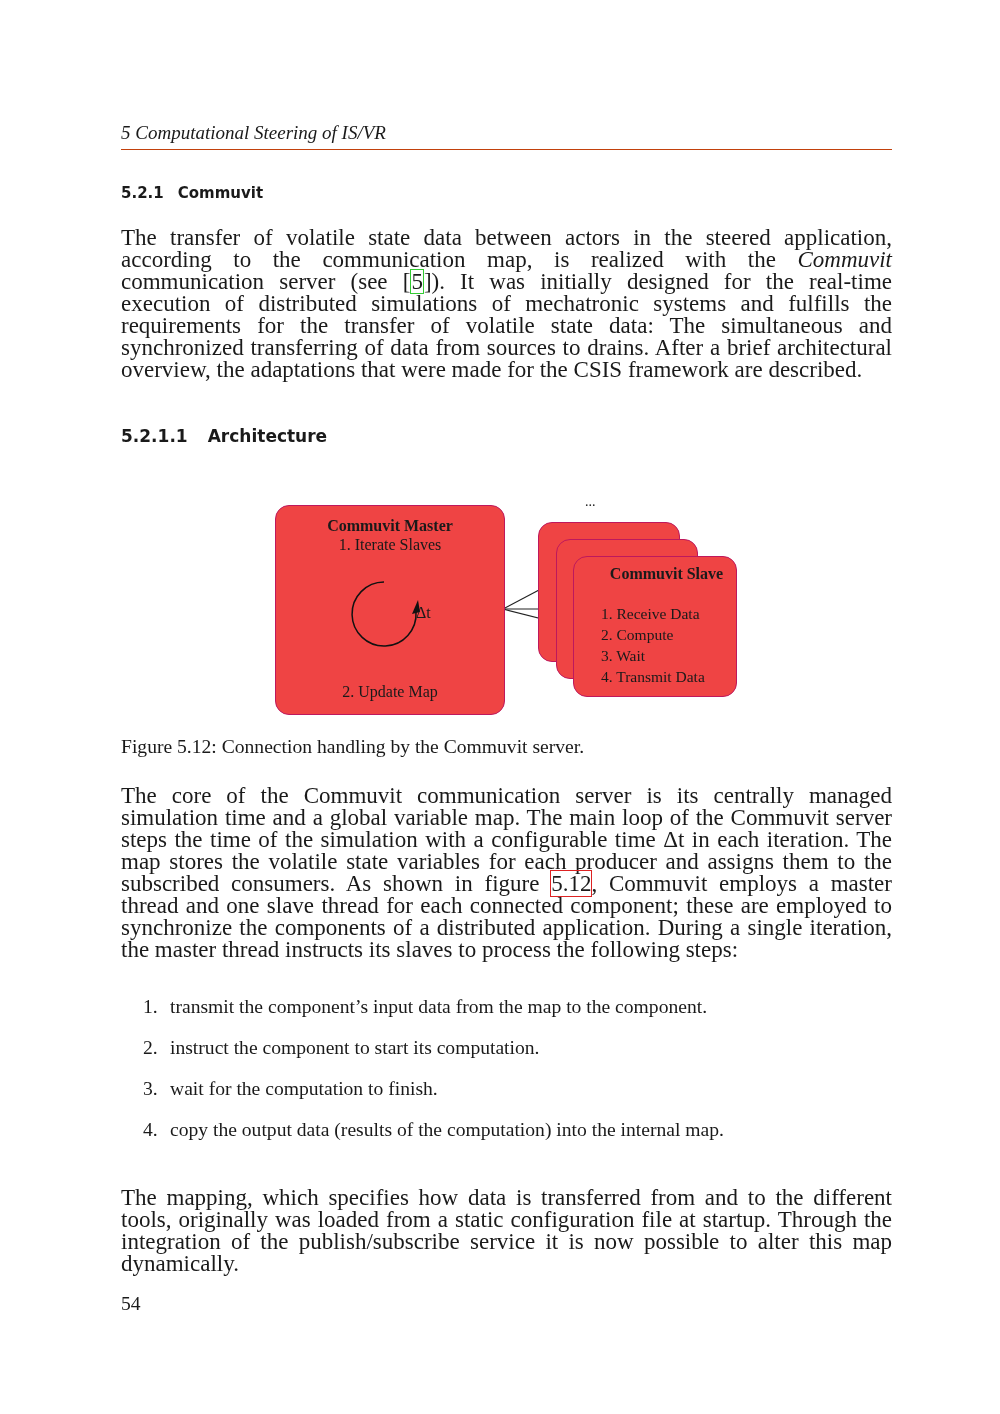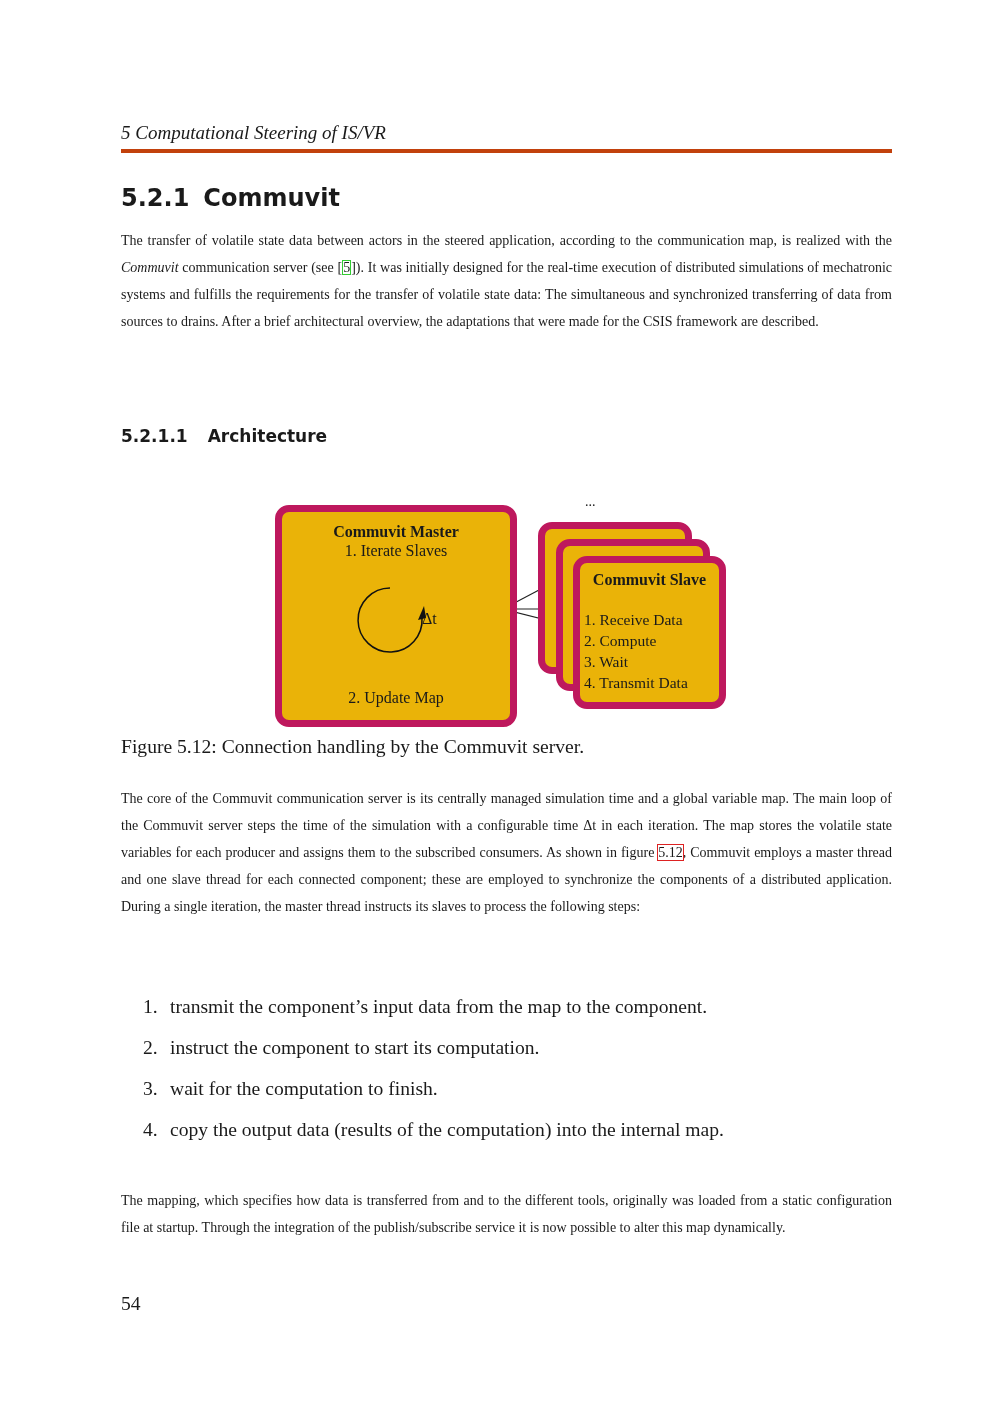--- a/index.html
+++ b/index.html
@@ -1,48 +1,48 @@
 <!DOCTYPE html>
 <html><head>
 <meta charset="utf-8">
 <style>
   html, body { margin: 0; padding: 0; background: #ffffff; }
   body { width: 1000px; height: 1414px; position: relative; overflow: hidden;
          font-family: "Liberation Serif", serif; color: #1a1a1a; }
   .page { position: absolute; left: 121px; width: 771px; top: 0; }
   .running-head { position: absolute; top: 121px; left: 0; width: 771px;
                   font-style: italic; font-size: 19px; line-height: 24px;
-                  border-bottom: 4px solid #c2410c; padding-bottom: 4px; }
+                  border-bottom: 1px solid #c2410c; padding-bottom: 4px; }
   .h-section { position: absolute; top: 184px; left: 0;
-               font-family: "DejaVu Sans", sans-serif; font-weight: bold; font-size: 24px; }
+               font-family: "DejaVu Sans", sans-serif; font-weight: bold; font-size: 15px; }
   .h-section .num { margin-right: 14px; }
   .h-sub { position: absolute; top: 426px; left: 0;
            font-family: "DejaVu Sans", sans-serif; font-weight: bold; font-size: 17px; }
   .h-sub .num { margin-right: 20px; }
-  .para { position: absolute; left: 0; width: 771px; font-size: 14px; line-height: 27px;
+  .para { position: absolute; left: 0; width: 771px; font-size: 23px; line-height: 22px;
           text-align: justify; }
   .p1 { top: 227px; }
   .p2 { top: 785px; }
   .p3 { top: 1159px; margin-top: 28px; }
   .cite-green { outline: 1px solid #33cc33; outline-offset: -1px; padding: 0 1px; }
   .ref-red { outline: 1.5px solid #dd2222; outline-offset: 0; }
   .steps { position: absolute; top: 995px; left: 22px; width: 749px; margin: 0; padding: 0; list-style: none; }
   .steps li { font-size: 19.6px; line-height: 24px; margin-bottom: 17px; display: flex; }
   .steps li .n { width: 27px; flex: none; }
   .figure { position: absolute; left: 0; top: 490px; width: 771px; height: 240px; }
   .caption { position: absolute; top: 736px; left: 0; width: 771px; text-align: left; font-size: 19.6px; }
-  .box { position: absolute; background: #eab308; border: 7px solid #be185d; border-radius: 14px; }
+  .box { position: absolute; background: #ef4444; border: 1px solid #be185d; border-radius: 14px; }
   .master { left: 154px; top: 15px; width: 228px; height: 208px; text-align: center; }
   .master .title { font-weight: bold; font-size: 16px; margin-top: 11px; }
   .master .line1 { font-size: 16px; margin-top: 1px; text-align: center; }
   .master .line2 { font-size: 16px; position: absolute; bottom: 13px; left: 0; width: 100%; }
   .cycle { position: absolute; left: 72px; top: 68px; width: 80px; height: 80px; }
   .slave-back2 { left: 417px; top: 32px; width: 140px; height: 138px; }
   .slave-back1 { left: 435px; top: 49px; width: 140px; height: 138px; }
-  .slave-front { left: 452px; top: 66px; width: 139px; height: 139px; font-size: 15.5px; line-height: 21px; }
+  .slave-front { left: 452px; top: 66px; width: 139px; height: 139px; font-size: 15.5px; line-height: 21px; padding-left: 23px; }
   .slave-front .title { font-weight: bold; text-align: center; margin-top: 6px; font-size: 16px; }
   .slave-front .items { margin-top: 19px; padding-left: 4px; }
   .ellipsis { position: absolute; left: 464px; top: 4px; font-size: 14px; }
   .connectors { position: absolute; left: 0; top: 0; width: 771px; height: 240px; pointer-events: none; }
   .page-num { position: absolute; top: 1293px; left: 0; font-size: 19.6px; }
 </style>
 </head>
 <body>
 
 <div class="page">

